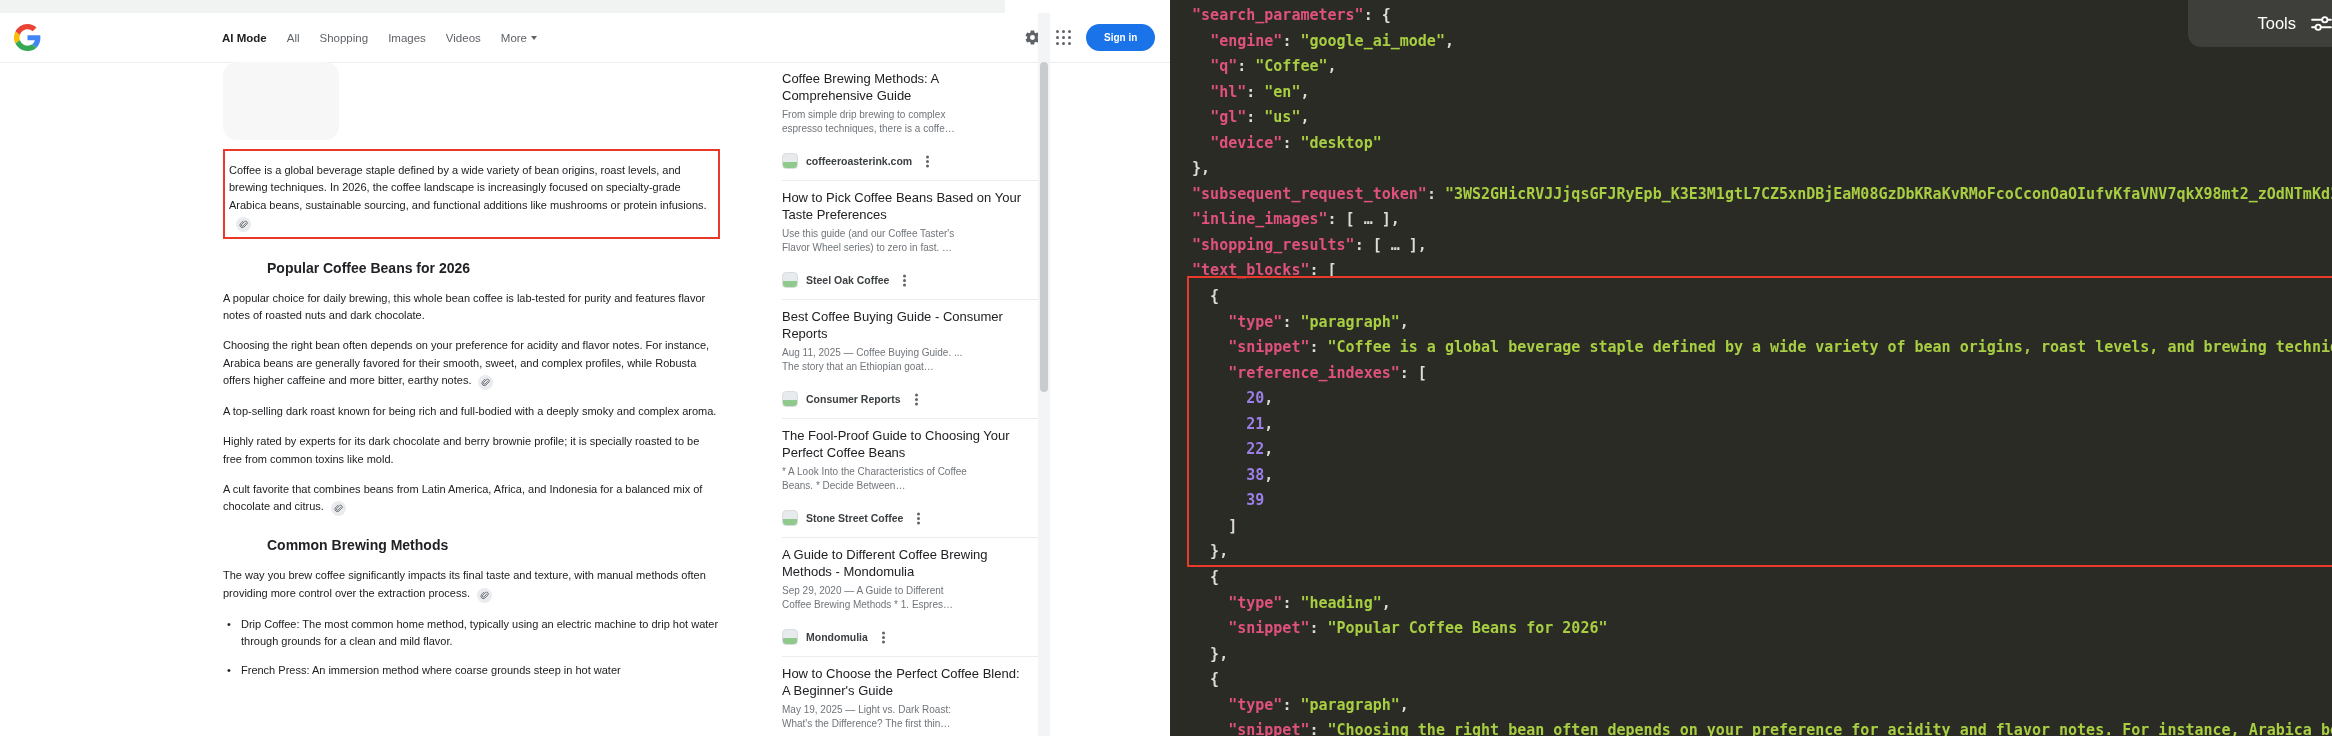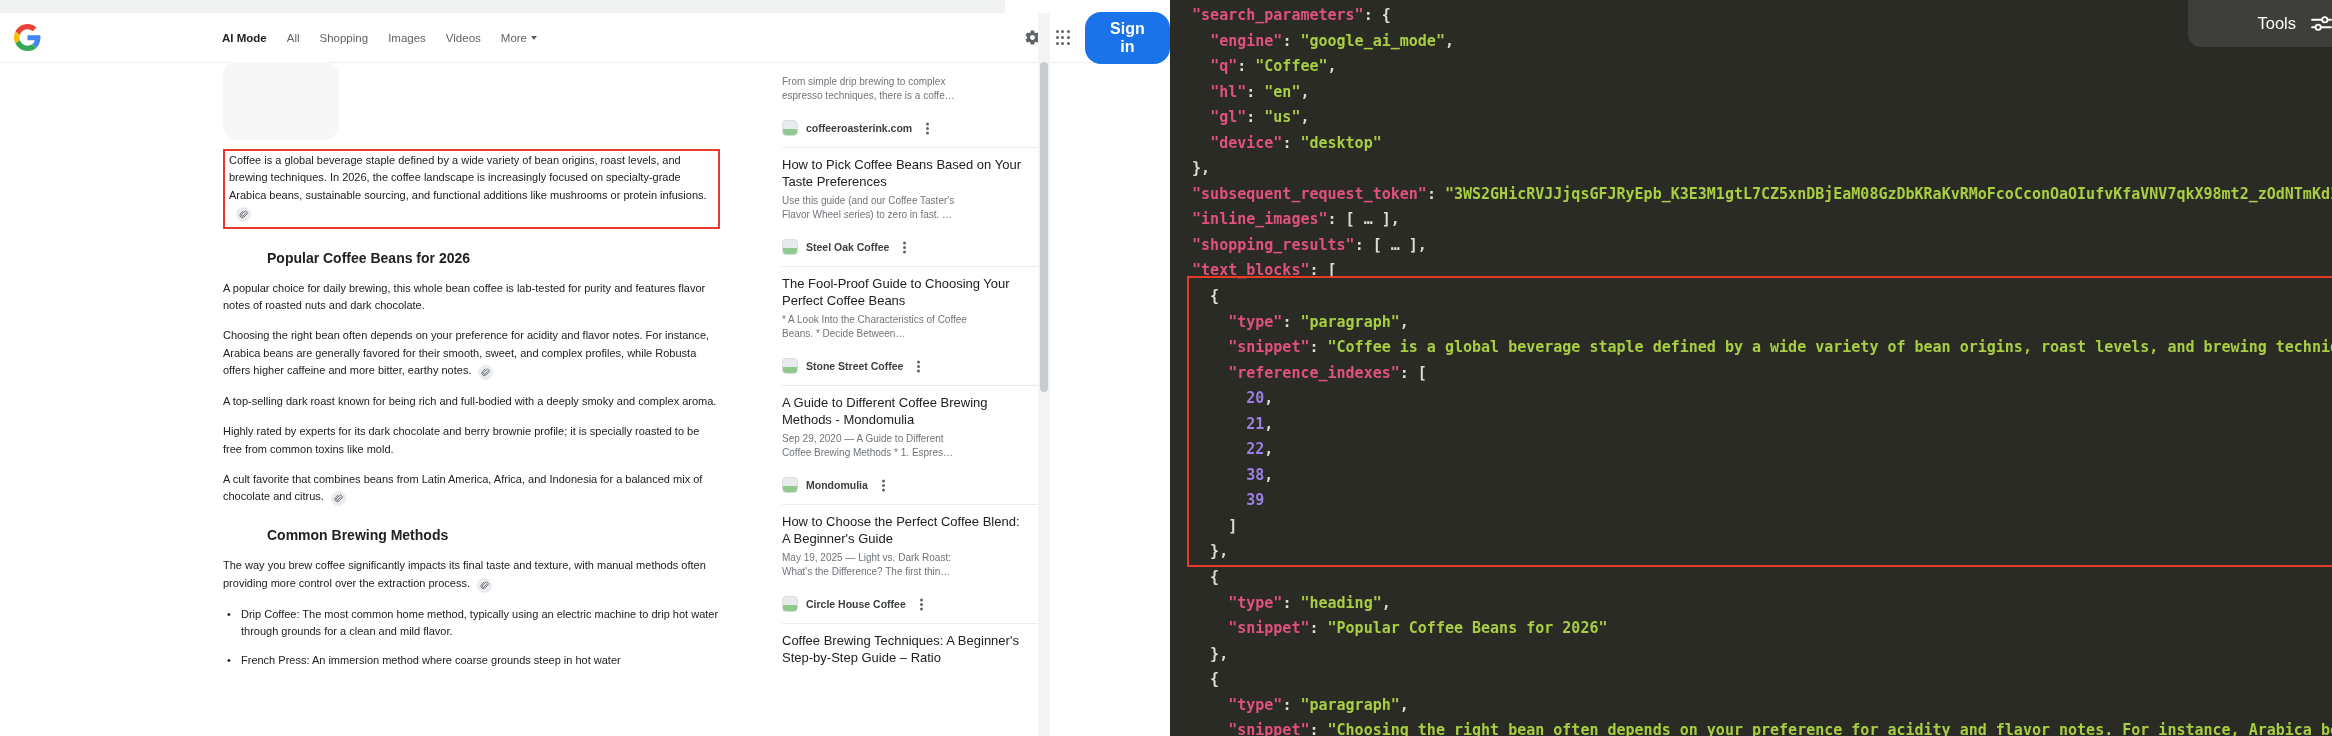--- a/index.html
+++ b/index.html
@@ -13,27 +13,27 @@
   .glogo{position:absolute;left:14px;top:24px;width:27px;height:27px;}
   .tabs{position:absolute;left:222px;top:13px;height:49px;display:flex;align-items:center;gap:20px;
         font-size:11.5px;color:#5f6368;}
   .tab{cursor:pointer;display:flex;align-items:center;gap:4px;}
   .tab.active{color:#202124;font-weight:bold;align-items:center;}
   .caret{width:0;height:0;border-left:3.5px solid transparent;border-right:3.5px solid transparent;border-top:4px solid #5f6368;display:inline-block;}
   .header-right{position:absolute;left:1024px;top:13px;height:49px;display:flex;align-items:center;gap:15px;}
   .gear-btn svg{display:block;}
   .apps-grid{width:15px;height:15px;display:grid;grid-template-columns:repeat(3,1fr);grid-template-rows:repeat(3,1fr);gap:2.4px;}
   .apps-grid i{width:3px;height:3px;border-radius:50%;background:#5f6368;}
-  .signin-btn{background:#1a73e8;color:#fff;font-size:16px;font-weight:bold;border:none;
+  .signin-btn{background:#1a73e8;color:#fff;font-size:10px;font-weight:bold;border:none;
               border-radius:16px;padding:8px 18px;cursor:pointer;}
 
   
   .content{position:absolute;left:223px;top:62px;width:497px;}
   .img-placeholder{width:116px;height:78px;background:#f7f7f8;border-radius:14px;}
-  .intro-box{margin-top:9px;border:2px solid #e8392a;padding:1px 4px 5px 4px;
+  .intro-box{margin-top:9px;border:2px solid #e8392a;padding:11px 4px 5px 4px;
              font-size:11px;line-height:17.3px;color:#202124;}
   .content h2{font-size:14px;line-height:17px;font-weight:bold;margin:21px 0 13px 0;color:#202124;padding-left:44px;}
   .content p{font-size:11px;line-height:17.3px;margin:0 0 13px 0;}
   .bullet{display:flex;font-size:11px;line-height:17.3px;margin:0 0 12px 0;}
   .bdot{width:14px;flex:none;padding-left:4px;}
   .link-chip{display:inline-flex;width:15px;height:15px;border-radius:50%;background:#e9ebee;
              align-items:center;justify-content:center;margin-left:7px;vertical-align:-3px;cursor:pointer;}
 
   
   .sidebar{position:absolute;left:782px;top:62px;width:258px;}
@@ -161,33 +161,43 @@
         </div>
         <div class="bullet">
           <span class="bdot">•</span>
           <span>French Press: An immersion method where coarse grounds steep in hot water</span>
         </div>
       </div>
   </div>
 
   <div class="sidebar" id="sidebar-cards">
       <div class="card">
+        <div class="card-title">Coffee Brewing Methods: A Comprehensive Guide</div>
         <div class="card-desc">From simple drip brewing to complex espresso techniques, there is a coffe…</div>
         <div class="card-src">
           <span class="fav"></span>
           <span class="src-name">coffeeroasterink.com</span>
           <span class="vdots"></span>
         </div>
       </div>
       <div class="card">
         <div class="card-title">How to Pick Coffee Beans Based on Your Taste Preferences</div>
         <div class="card-desc">Use this guide (and our Coffee Taster's Flavor Wheel series) to zero in fast. …</div>
         <div class="card-src">
           <span class="fav"></span>
           <span class="src-name">Steel Oak Coffee</span>
+          <span class="vdots"></span>
+        </div>
+      </div>
+      <div class="card">
+        <div class="card-title">Best Coffee Buying Guide - Consumer Reports</div>
+        <div class="card-desc">Aug 11, 2025 — Coffee Buying Guide. ... The story that an Ethiopian goat…</div>
+        <div class="card-src">
+          <span class="fav"></span>
+          <span class="src-name">Consumer Reports</span>
           <span class="vdots"></span>
         </div>
       </div>
       <div class="card">
         <div class="card-title">The Fool-Proof Guide to Choosing Your Perfect Coffee Beans</div>
         <div class="card-desc">* A Look Into the Characteristics of Coffee Beans. * Decide Between…</div>
         <div class="card-src">
           <span class="fav"></span>
           <span class="src-name">Stone Street Coffee</span>
           <span class="vdots"></span>

